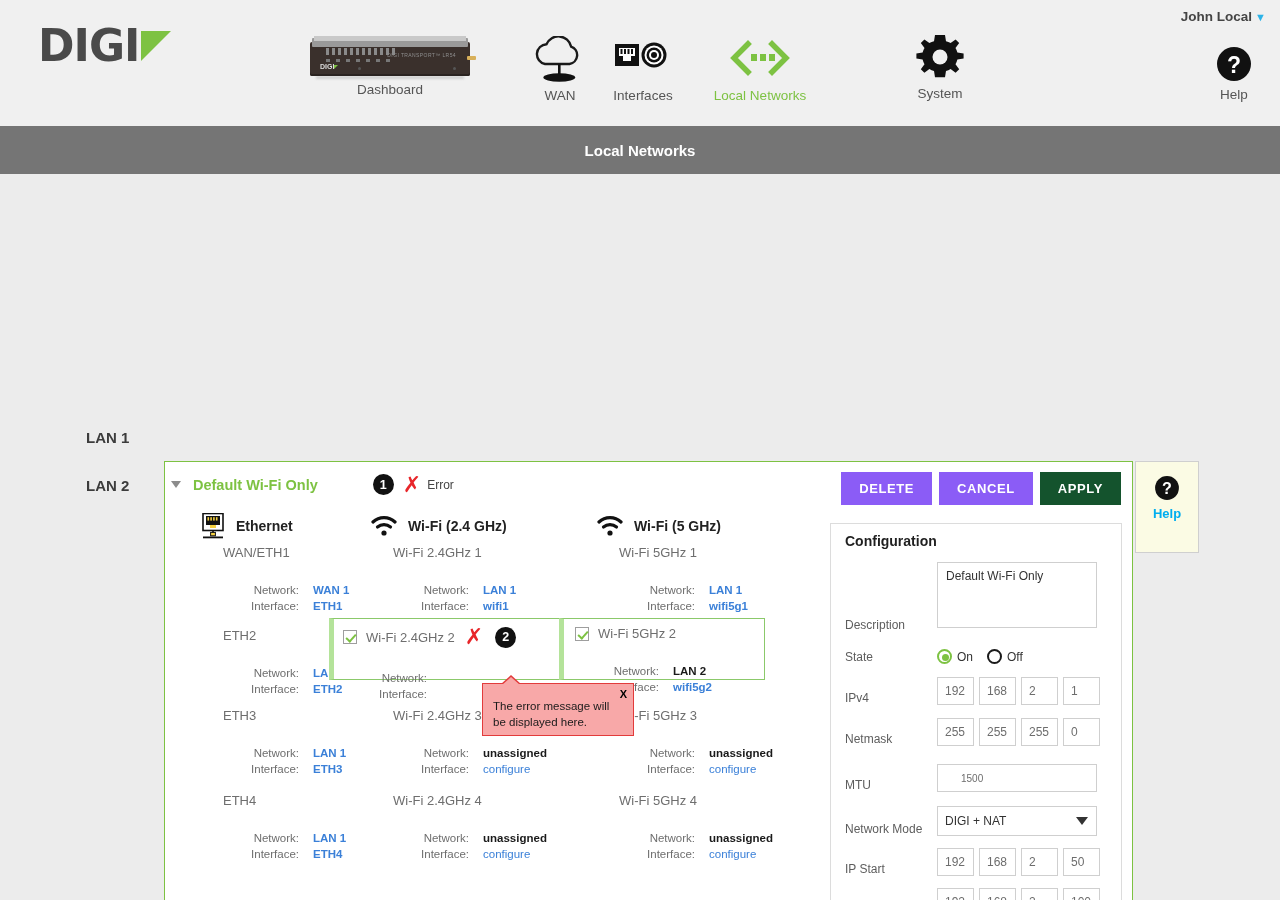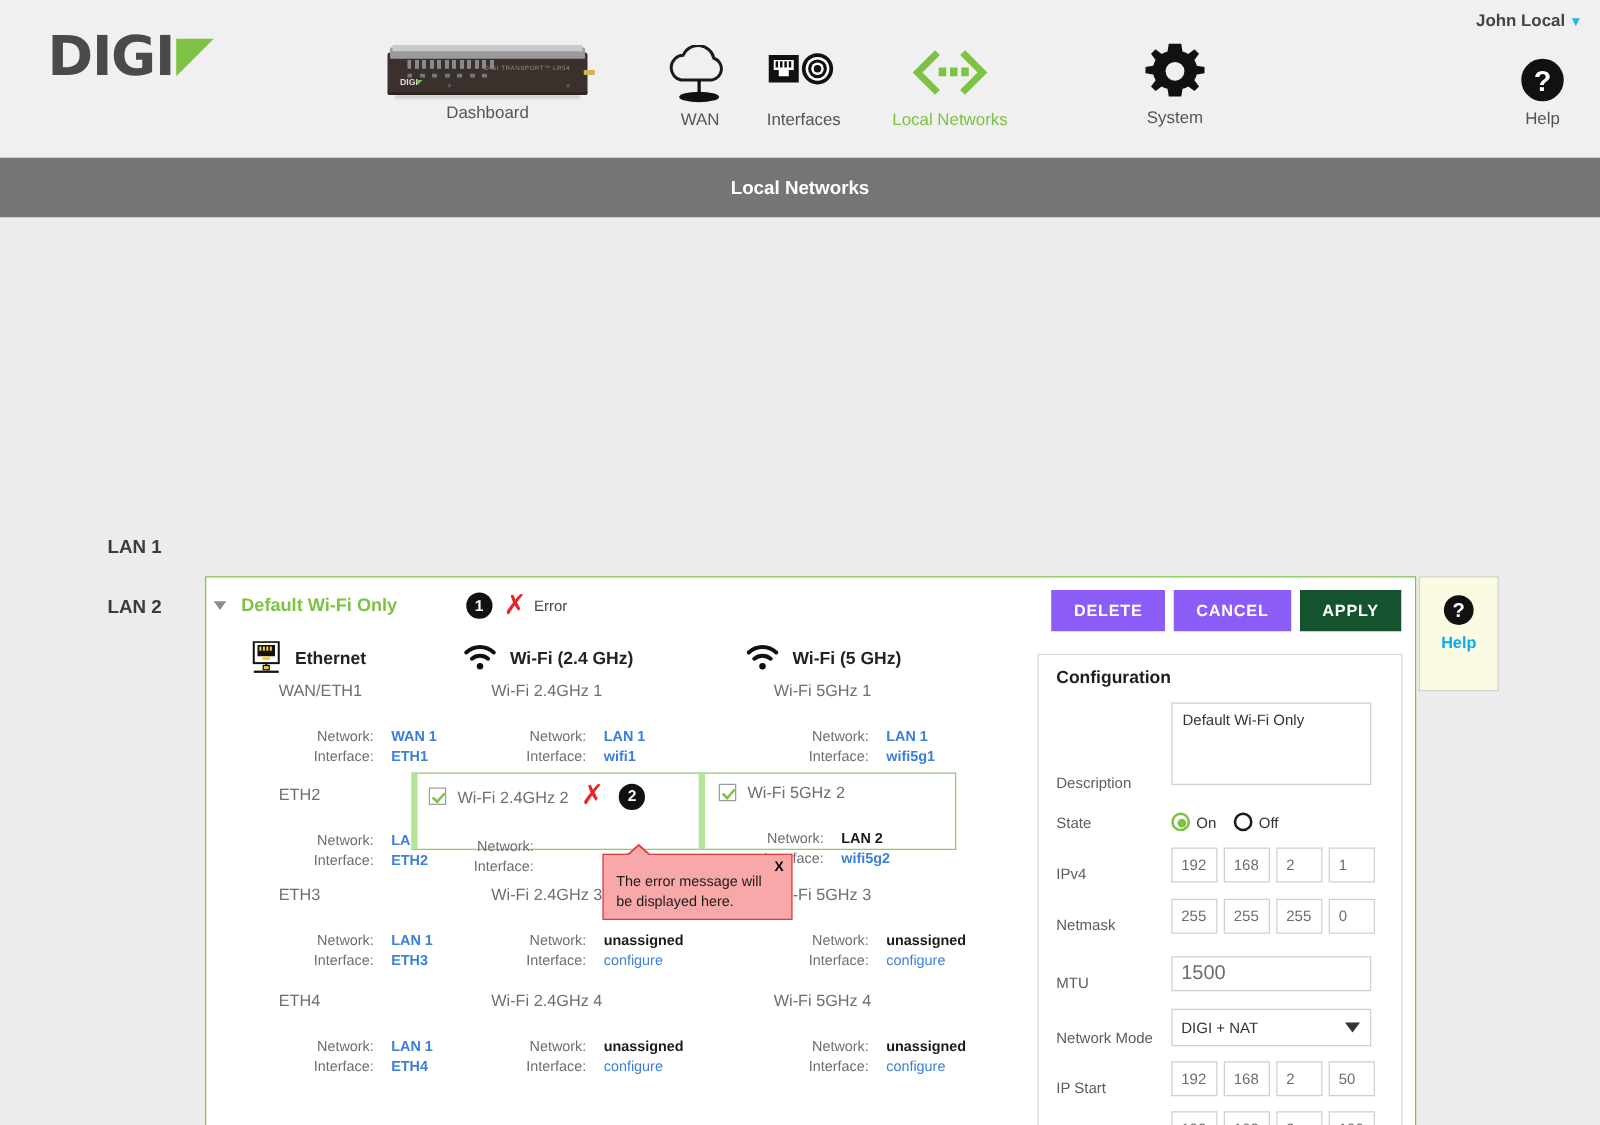--- a/index.html
+++ b/index.html
@@ -198,21 +198,21 @@
     font-family: "Liberation Sans", sans-serif;
   }
   .oct { display: flex; gap: 5px; }
   .oct input {
     width: 37px; height: 28px; border: 1px solid #cfcfcf; background: #fff;
     font-size: 12px; color: #6d6d6d; padding: 0 7px;
     font-family: "Liberation Sans", sans-serif;
   }
   .txt1 {
     width: 160px; height: 28px; border: 1px solid #cfcfcf; background: #fff;
-    font-size: 16px; color: #6d6d6d; padding: 0 7px;
+    font-size: 10px; color: #6d6d6d; padding: 0 23px;
     font-family: "Liberation Sans", sans-serif;
   }
   .sel {
     width: 160px; height: 30px; border: 1px solid #cfcfcf; background: #fff;
     font-size: 12px; color: #333; padding: 0 7px; position: relative;
     display: flex; align-items: center; cursor: pointer;
   }
   .sel .arw { position:absolute; right: 8px; top: 10px; width:0;height:0;
     border-top: 8px solid #333; border-left: 6px solid transparent; border-right: 6px solid transparent;}
   .radios { display: flex; align-items: center; gap: 14px; padding-top: 3px; }

